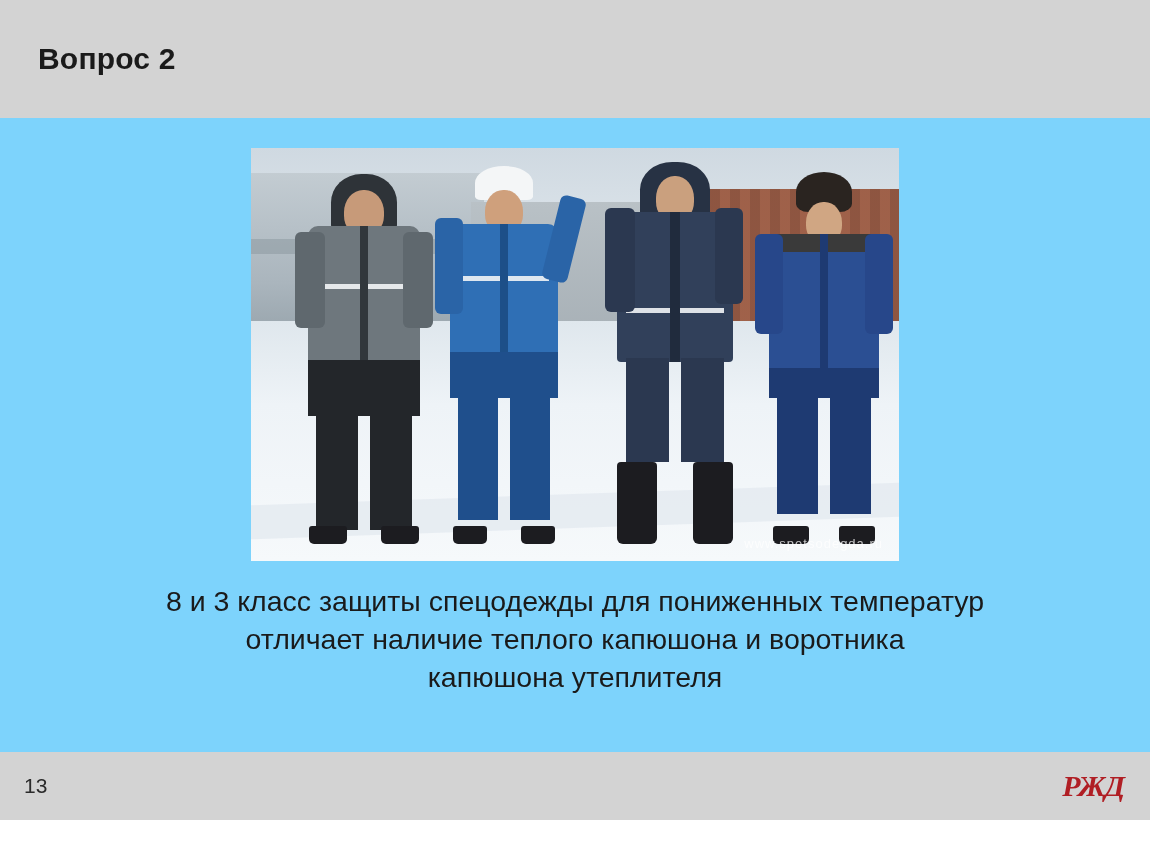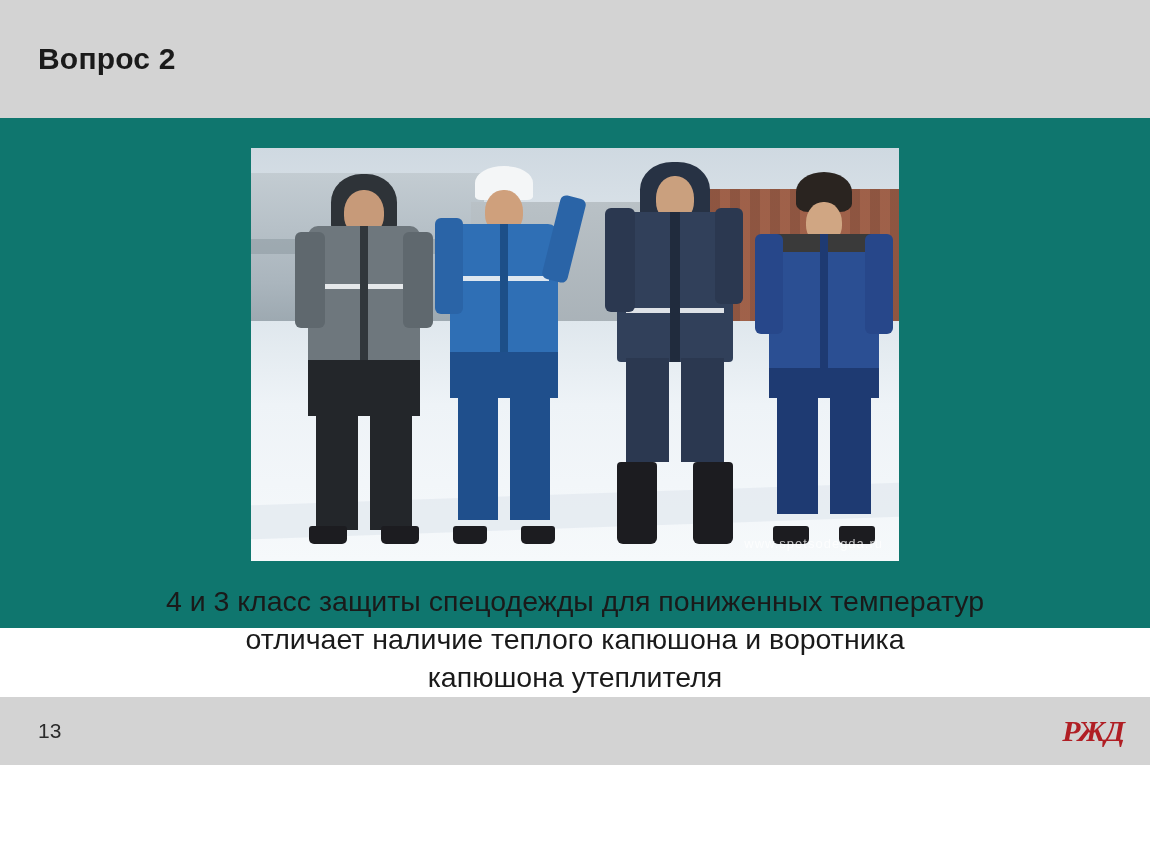--- a/index.html
+++ b/index.html
@@ -9,22 +9,22 @@
   body {
     width: 1150px;
     height: 864px;
     font-family: "Liberation Sans", sans-serif;
     background: #ffffff;
     overflow: hidden;
   }
   .slide {
     position: relative;
     width: 1150px;
-    height: 628px;
-    background: #0f766e;
+    height: 820px;
+    background: #7dd3fc;
     display: flex;
     flex-direction: column;
   }
   
   .header-band {
     height: 118px;
     background: #d3d3d3;
     display: flex;
     align-items: center;
     flex: 0 0 auto;
@@ -202,21 +202,21 @@
   }
   .caption p { margin: 0; }
   
   .footer-band {
     height: 68px;
     background: #d3d3d3;
     display: flex;
     align-items: center;
     justify-content: space-between;
     flex: 0 0 auto;
-    padding: 0 26px 0 38px;
+    padding: 0 26px 0 24px;
     box-sizing: border-box;
   }
   .page-number {
     font-size: 21px;
     color: #2b2b2b;
   }
   .logo {
     display: flex;
     align-items: center;
     gap: 3px;
@@ -318,21 +318,21 @@
           <div class="w-leg r" style="height:120px;background:#1e3a72;"></div>
         </div>
         <div class="w-boot" style="left:12px; width:36px;"></div>
         <div class="w-boot" style="right:12px; width:36px;"></div>
       </div>
 
       <div class="ph-watermark">www.spetsodegda.ru</div>
     </div>
 
     <div class="caption">
-      <p>4 и 3 класс защиты спецодежды для пониженных температур</p>
+      <p>8 и 3 класс защиты спецодежды для пониженных температур</p>
       <p>отличает наличие теплого капюшона и воротника</p>
       <p>капюшона утеплителя</p>
     </div>
 
   </div>
 
   <div class="footer-band">
     <div class="page-number">13</div>
     <div class="logo">
       <span class="logo-text">РЖД</span>

